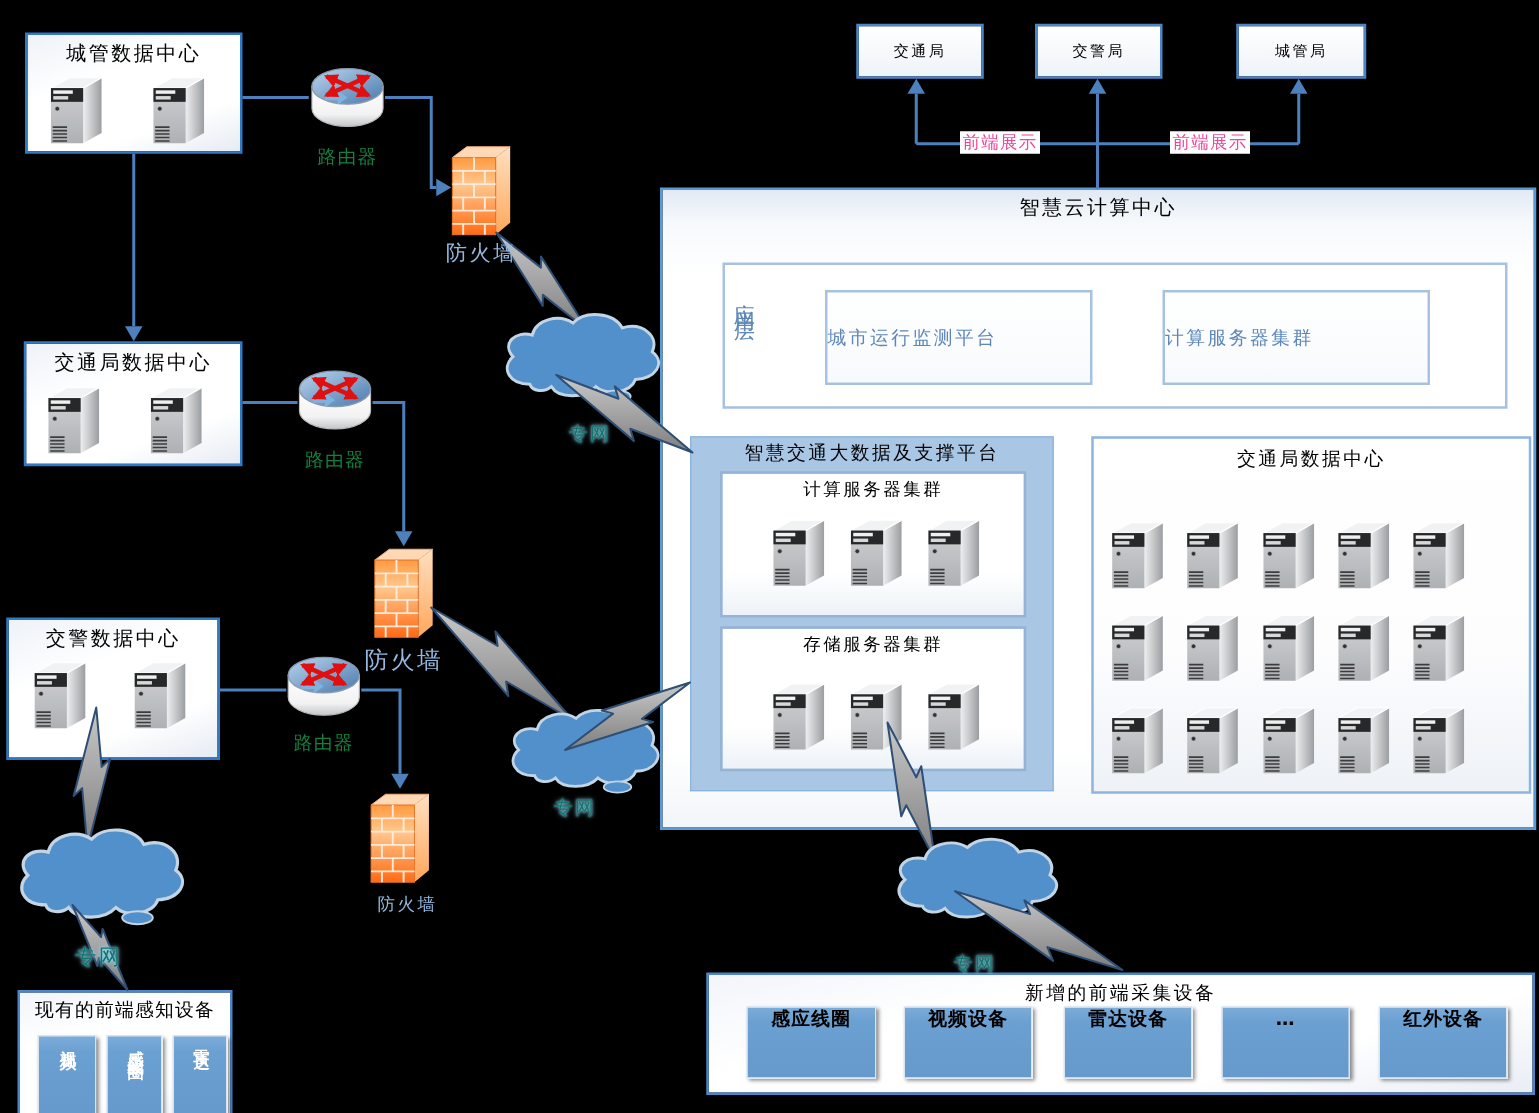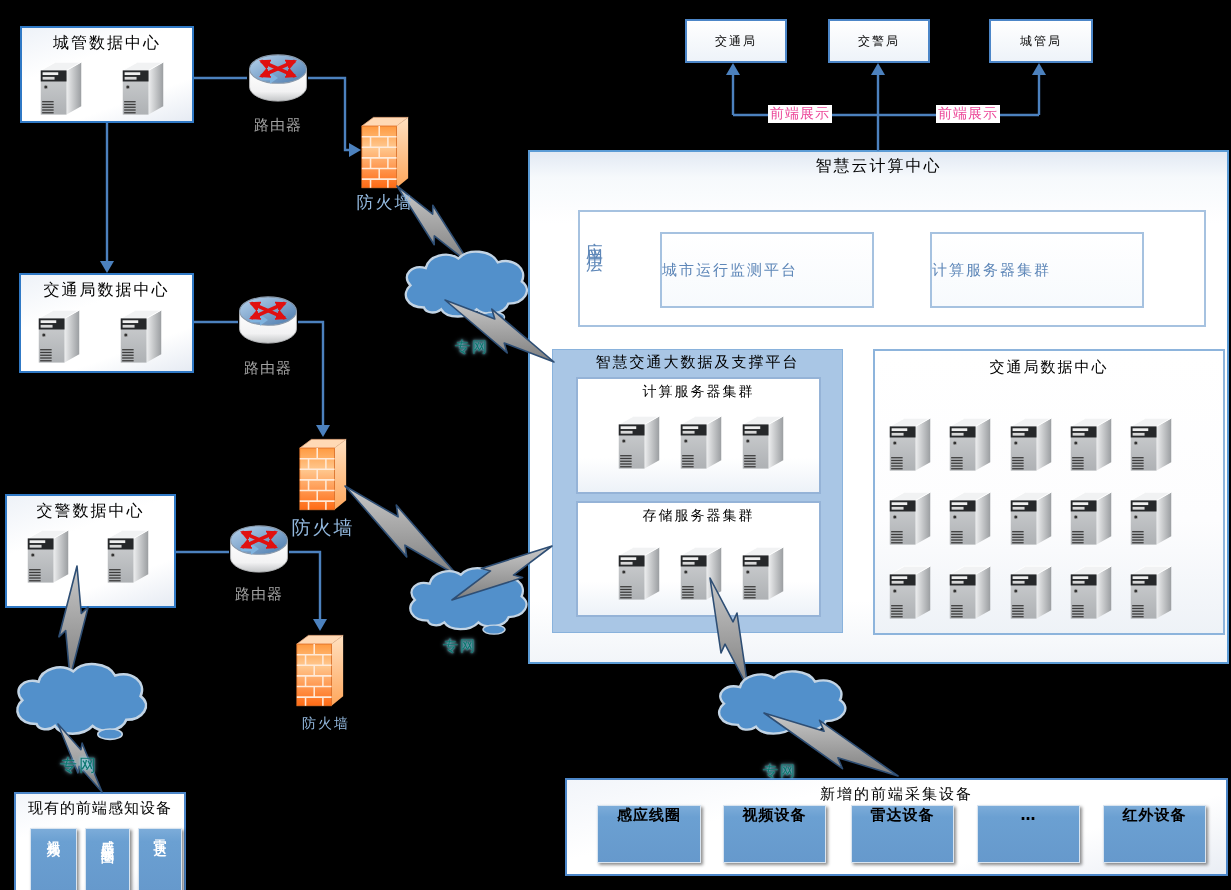--- a/index.html
+++ b/index.html
@@ -32,21 +32,21 @@
   .smtitle{position:absolute;width:100%;text-align:center;font-size:14px;letter-spacing:2px;font-weight:500;color:#000;}
   .devouter{position:absolute;background:linear-gradient(165deg,#f2f5fa 0%,#ffffff 30%,#ffffff 70%,#e9edf4 100%);
             border:2px solid #4C86C8;z-index:10;}
   .chip{position:absolute;background:linear-gradient(180deg,#7CACD9 0%,#6BA0D2 20%,#6699CC 100%);
         border:1px solid #D8E4F0;box-shadow:2px 2px 3px rgba(0,0,0,.45);display:flex;align-items:flex-start;
         justify-content:center;font-size:15px;letter-spacing:1px;color:#000;z-index:12;font-weight:700;}
   .chip.vert{color:#fff;font-size:13px;}
   .vtext{writing-mode:vertical-rl;letter-spacing:4px;line-height:17px;}
   .vtext.wrap2{height:52px;}
   .lbl{position:absolute;z-index:60;text-align:center;}
-  .lbl-router{color:#a3a3a3;font-size:15px;letter-spacing:1px;}
+  .lbl-router{color:#15803d;font-size:15px;letter-spacing:1px;}
   .lbl-fw{color:#93B9DF;letter-spacing:2px;}
   .lbl-net{color:#0f766e;font-size:15px;letter-spacing:2px;text-shadow:0 0 4px #8FD8F2,0 0 2px #9FE0F5;}
   .lbl-disp{color:#ec4899;background:#fff;font-size:14px;letter-spacing:1px;padding:0 2px;}
   .icon{position:absolute;z-index:20;}
   #overlay{position:absolute;left:0;top:0;width:1231px;height:890px;z-index:50;pointer-events:none;}
   .footerbar{position:absolute;left:0;top:882px;width:1231px;height:8px;background:#4A7DBE;z-index:5;}
 </style>
 </head>
 <body>
 

